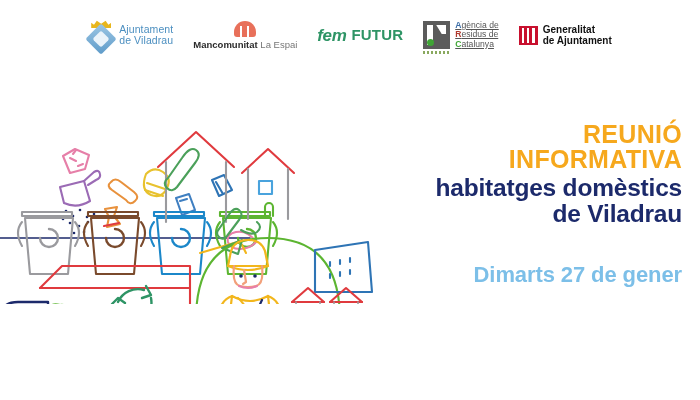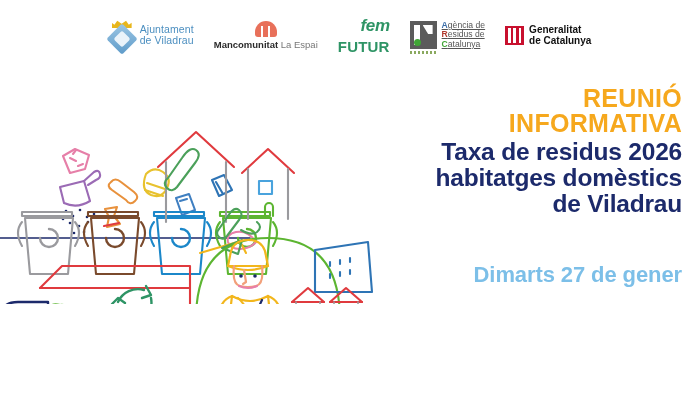--- a/index.html
+++ b/index.html
@@ -45,21 +45,21 @@
   .logo-manco .mark::before{
     content:"";position:absolute;left:6px;top:5px;width:2px;height:11px;background:#fff;
   }
   .logo-manco .mark::after{
     content:"";position:absolute;left:13px;top:5px;width:2px;height:11px;background:#fff;
   }
   .logo-manco .txt{font-size:9.5px;color:#2b2b2b;white-space:nowrap;}
   .logo-manco .txt b{font-weight:700;}
   .logo-manco .txt span{font-weight:400;color:#777;}
 
-  .logo-femfutur{flex-direction:column;align-items:flex-end;color:#2E9465;line-height:1;}
+  .logo-femfutur{flex-direction:row;align-items:flex-start;color:#2E9465;line-height:1;}
   .logo-femfutur .l1{font-size:17px;font-style:italic;font-weight:700;letter-spacing:-.4px;}
   .logo-femfutur .l2{font-size:15px;font-weight:700;letter-spacing:.2px;}
 
   .logo-arc .mark{
     width:27px;height:28px;background:#5B5B5B;position:relative;flex:none;
   }
   .logo-arc .mark .w1{position:absolute;left:4px;top:4px;width:6px;height:20px;background:#fff;}
   .logo-arc .mark .w2{position:absolute;left:13px;top:4px;width:10px;height:9px;background:#fff;
     clip-path:polygon(0 0,100% 0,100% 100%,55% 100%);}
   .logo-arc .mark .dot{position:absolute;left:4px;bottom:3px;width:7px;height:7px;border-radius:50%;background:#3FA535;}
@@ -75,21 +75,21 @@
 
   .logo-gene .mark{width:19px;height:19px;background:#C8102E;position:relative;flex:none;}
   .logo-gene .mark .b{position:absolute;top:2px;width:2.5px;height:15px;background:#fff;}
   .logo-gene .txt{font-size:10px;line-height:11px;color:#111;font-weight:700;}
 
   
   .copy{
     position:absolute;right:18px;top:86px;width:360px;text-align:right;
   }
   .kicker{
-    color:#F6A81D;font-weight:700;font-size:25px;line-height:25px;letter-spacing:.3px;
+    color:#F6A81D;font-weight:700;font-size:25px;line-height:25px;letter-spacing:.3px;margin-top:36px;
   }
   .headline{
     color:#1C2A6B;font-weight:700;font-size:24.5px;line-height:26px;margin-top:3px;letter-spacing:-.2px;
   }
   .details{
     position:absolute;right:18px;top:262px;width:360px;text-align:right;
     color:#7CBFE8;font-weight:700;font-size:22px;line-height:25.5px;letter-spacing:-.1px;
   }
 
   
@@ -142,33 +142,32 @@
     </div>
 
     <div class="logo logo-gene">
       <span class="mark">
         <span class="b" style="left:3px"></span>
         <span class="b" style="left:8.2px"></span>
         <span class="b" style="left:13.4px"></span>
       </span>
       <span class="txt">
         <span>Generalitat</span><br>
-        <span>de Catalunya</span>
+        <span>de Ajuntament</span>
       </span>
     </div>
 
   </div>
 
   <div class="copy">
     <div class="kicker">
       <div>REUNIÓ</div>
       <div>INFORMATIVA</div>
     </div>
     <div class="headline">
-      <div>Taxa de residus 2026</div>
       <div>habitatges domèstics</div>
       <div>de Viladrau</div>
     </div>
   </div>
 
   <div class="details">
     <div>Dimarts 27 de gener</div>
   </div>
 
   <div class="art">

